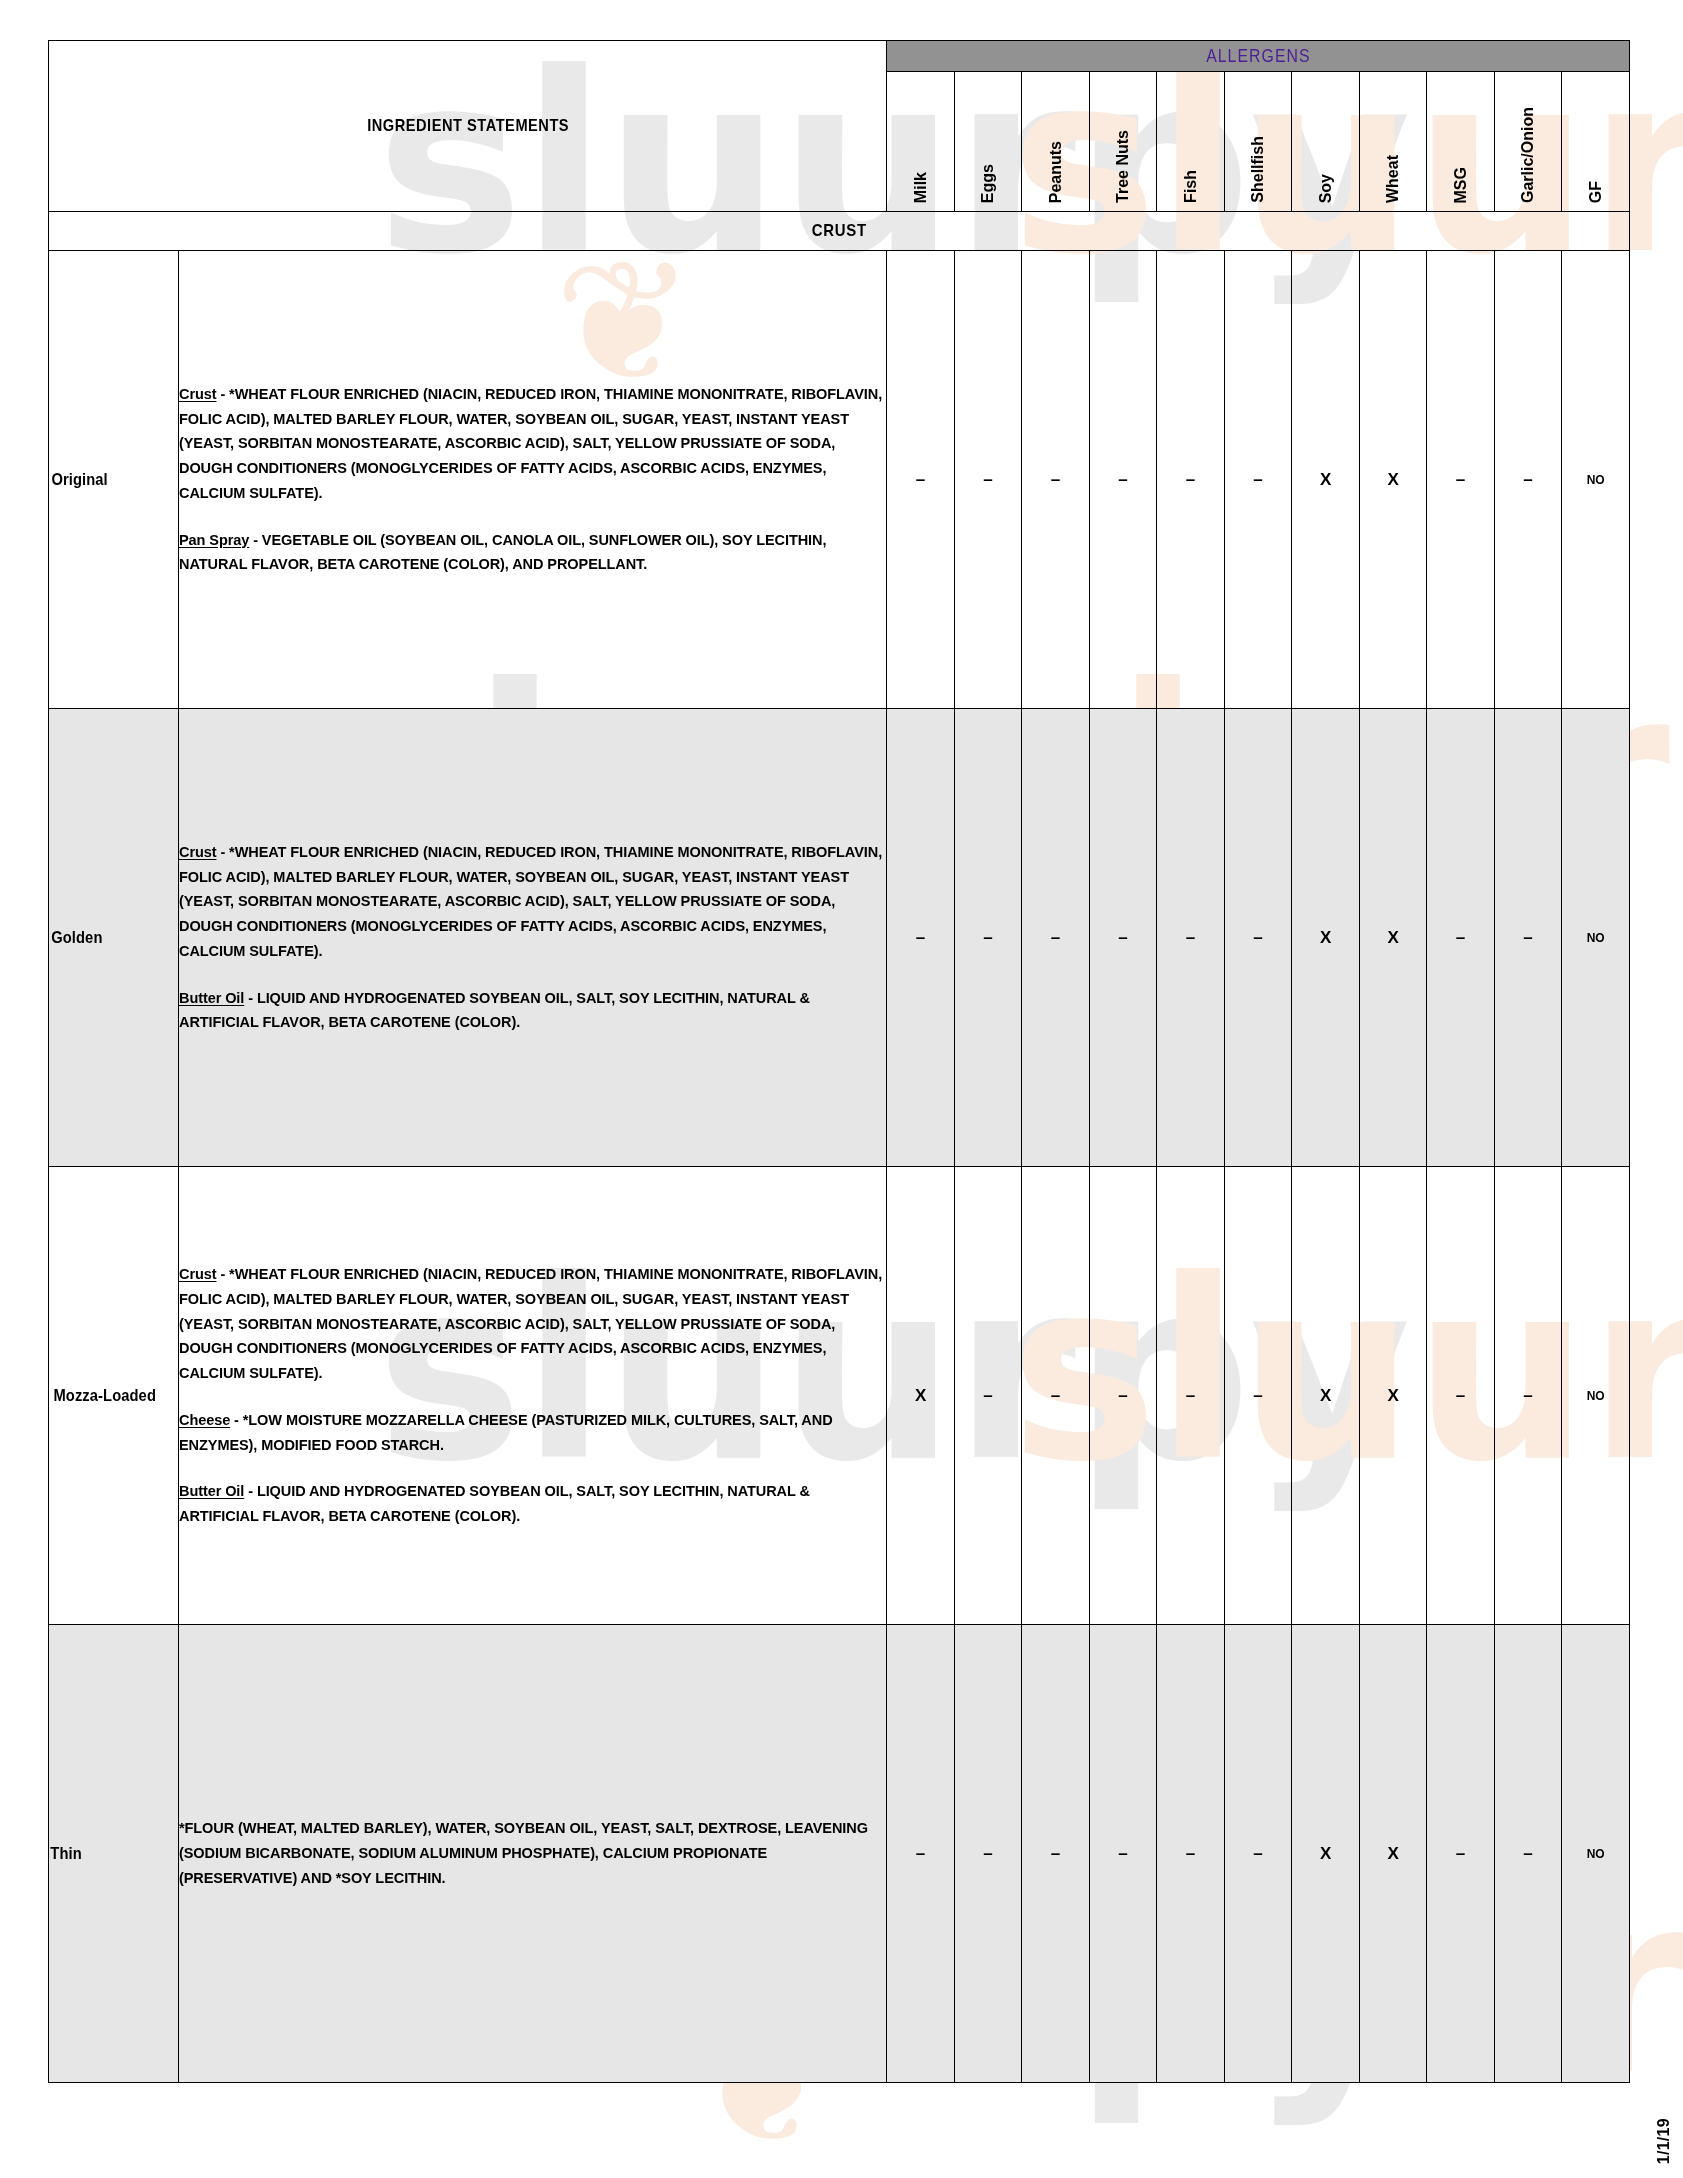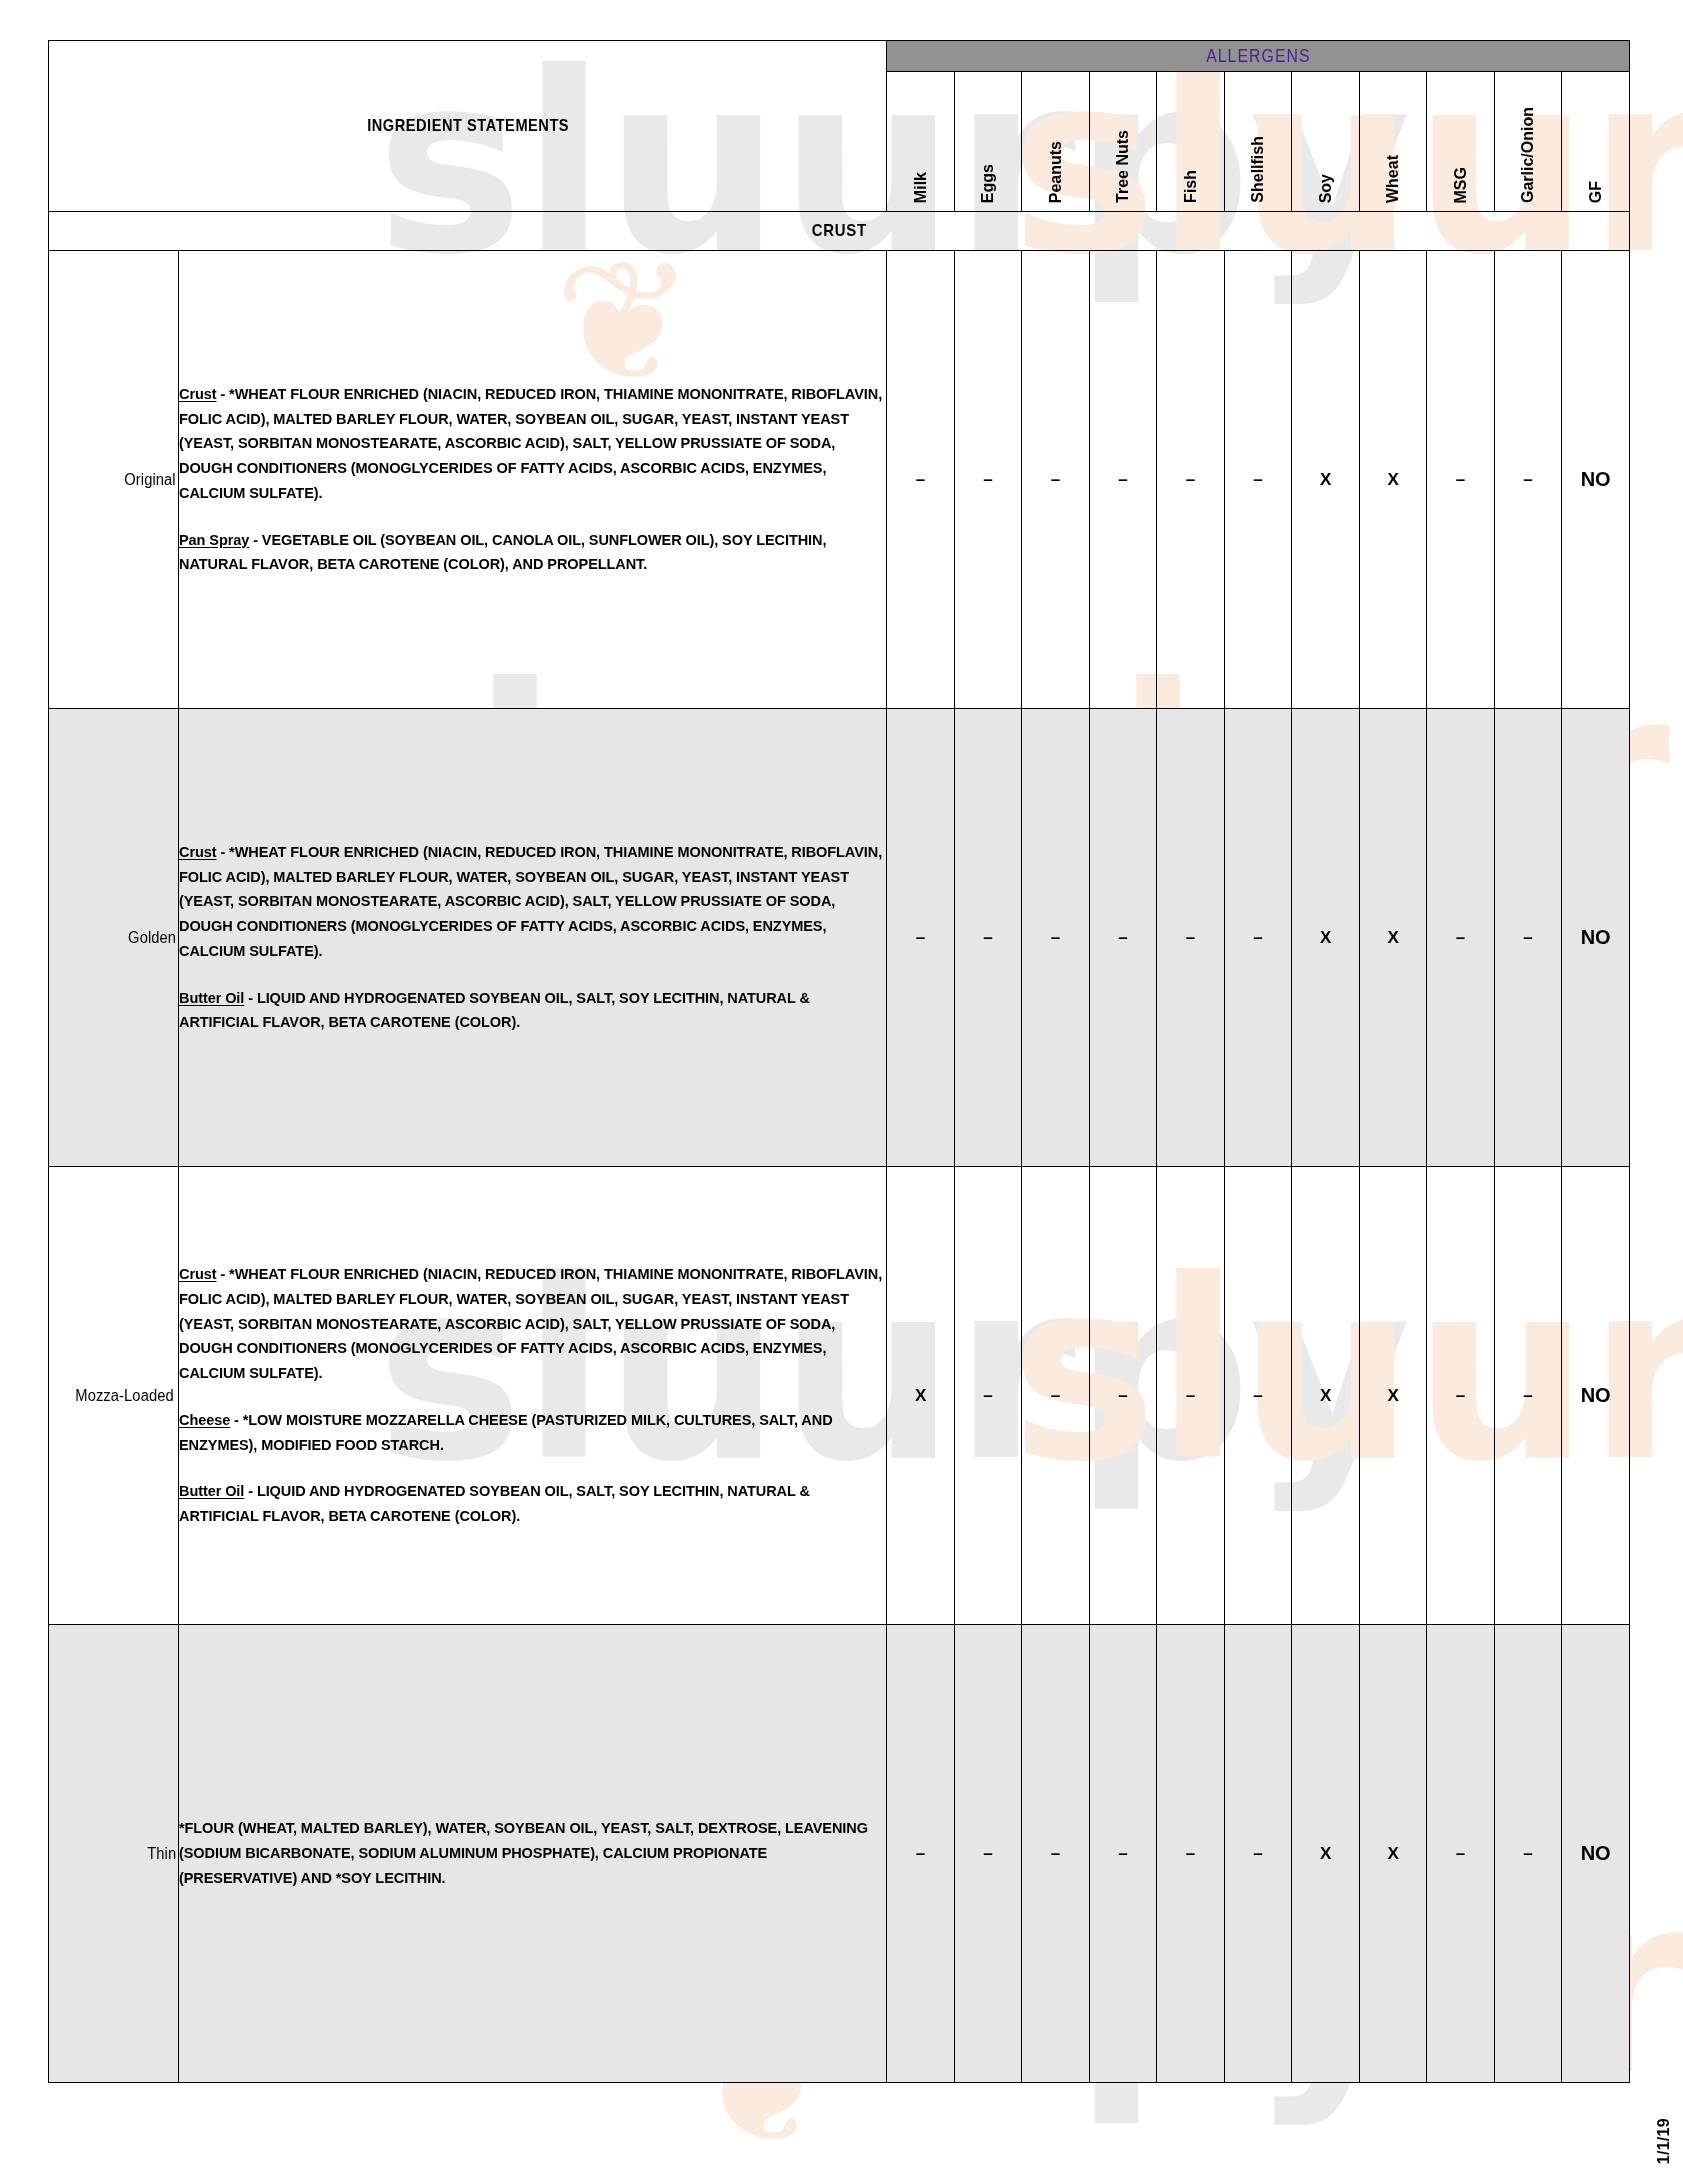--- a/index.html
+++ b/index.html
@@ -131,22 +131,22 @@
     letter-spacing: 0.8px;
     height: 38px;
   }
   td.section span { display: inline-block; transform: scaleX(.88); }
 
   
   tr.prow td { height: 457px; margin-top: 8px; }
   tr.prow.shaded td { background: #e6e6e6; }
 
   td.pname {
-    text-align: right;
-    font-weight: 400;
+    text-align: left;
+    font-weight: 700;
     font-size: 16px;
     letter-spacing: 0.1px;
   }
   td.pname span { display: inline-block; transform: scaleX(.92); }
 
   td.ingred {
     padding: 0 16px;
     vertical-align: middle;
   }
   .ing-block {
@@ -164,21 +164,21 @@
   .ing-block p:last-child { margin-bottom: 0; }
   .ing-block u {
     text-decoration: underline;
     text-underline-offset: 1.5px;
   }
   td.mark {
     text-align: center;
     font-weight: 700;
     font-size: 17px;
   }
-  td.mark.gf { font-size: 20px; }
+  td.mark.gf { font-size: 12px; }
 
   
   #datestamp {
     position: absolute;
     right: 10px;
     bottom: 14px;
     z-index: 3;
     font-family: "Liberation Sans", sans-serif;
     font-weight: 700;
     font-size: 16px;

